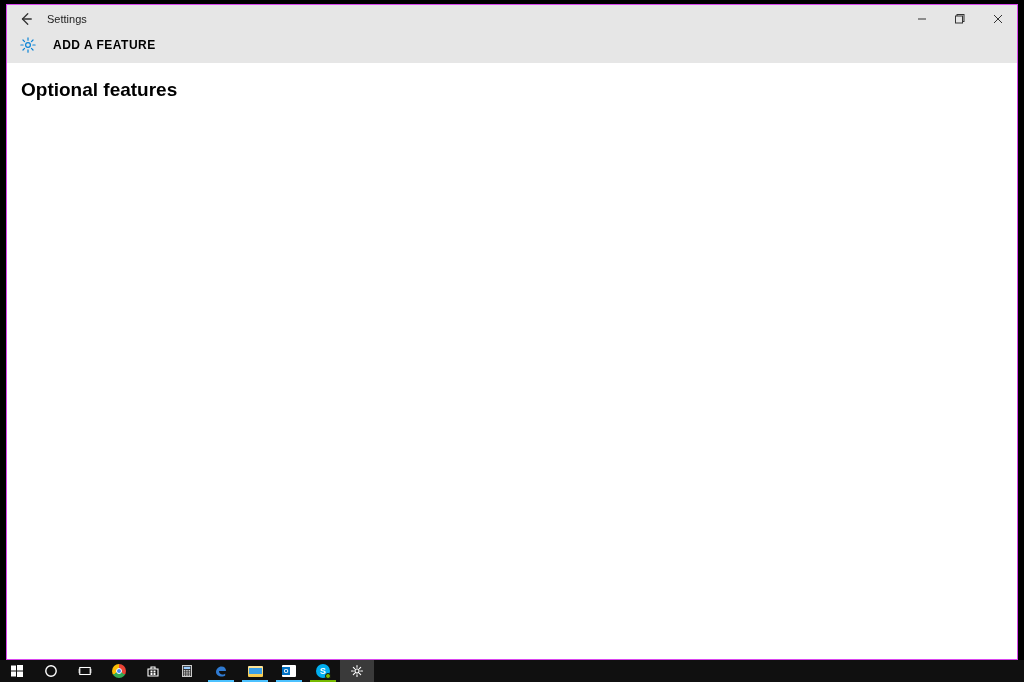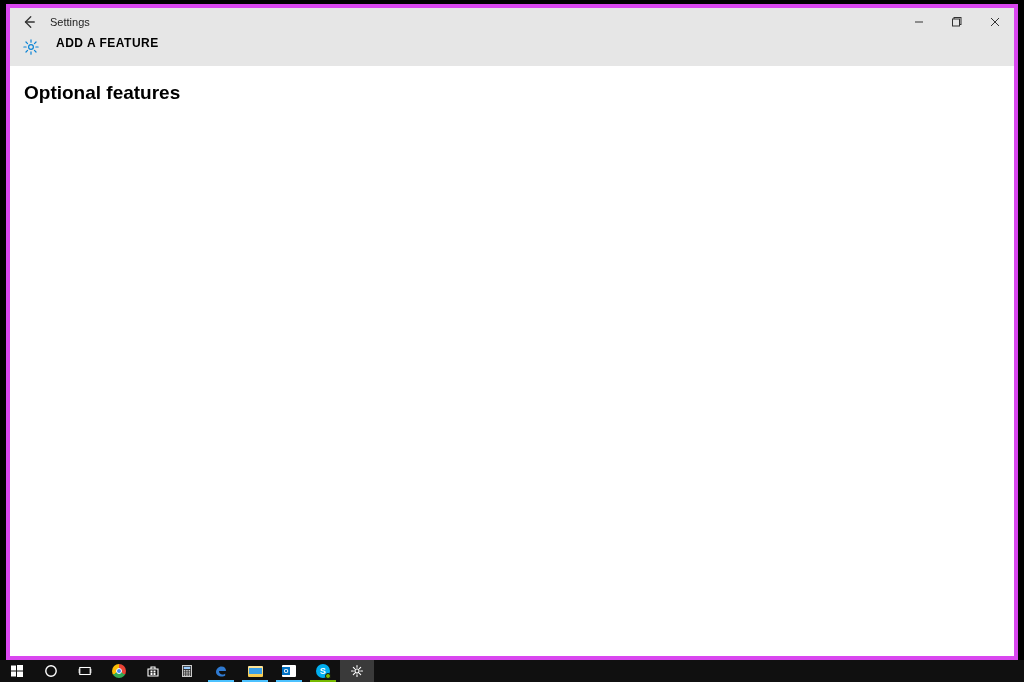--- a/index.html
+++ b/index.html
@@ -1,31 +1,31 @@
 <!DOCTYPE html>
 <html><head>
   <meta charset="utf-8">
   <style>
     * { margin: 0; padding: 0; box-sizing: border-box; }
     html, body { width: 1024px; height: 682px; font-family: "Segoe UI", Arial, sans-serif; overflow: hidden; background: #000; }
     .screen { width: 1024px; height: 682px; position: relative; background: #000; }
 
     .top-strip { position: absolute; left: 0; right: 0; top: 0; height: 4px; background: #000; }
 
-    .settings-window { position: absolute; left: 6px; top: 4px; right: 6px; bottom: 22px; background: #ffffff; border: 4px solid #d946ef; display: flex; flex-direction: column; }
+    .settings-window { position: absolute; left: 6px; top: 4px; right: 6px; bottom: 22px; background: #ffffff; border: 1px solid #d946ef; display: flex; flex-direction: column; }
 
     .titlebar { height: 28px; background: #e6e6e6; display: flex; align-items: center; border-bottom: 0; }
     .titlebar .back { width: 38px; height: 28px; display: flex; align-items: center; justify-content: center; }
     .titlebar .back svg { width: 14px; height: 14px; }
     .titlebar .title { font-size: 11px; color: #222; padding-left: 2px; }
     .titlebar .controls { margin-left: auto; display: flex; }
     .titlebar .ctl { width: 38px; height: 28px; display: flex; align-items: center; justify-content: center; }
     .titlebar .ctl svg { width: 12px; height: 12px; }
 
-    .subheader { height: 30px; background: #e6e6e6; display: flex; align-items: flex-start; padding: 0 10px 6px 10px; }
+    .subheader { height: 30px; background: #e6e6e6; display: flex; align-items: center; padding: 0 10px 6px 10px; }
     .subheader .gear { width: 22px; height: 22px; display: flex; align-items: center; justify-content: center; }
     .subheader .gear svg { width: 18px; height: 18px; }
     .subheader .sub-title { font-size: 12px; font-weight: 600; letter-spacing: 0.5px; color: #000; padding-left: 14px; }
 
     .content { flex: 1; background: #fff; padding: 16px 0 0 14px; }
     .content .heading { font-size: 19px; font-weight: 700; color: #000; }
 
     .taskbar { position: absolute; left: 0; right: 0; bottom: 0; height: 22px; background: #101010; display: flex; align-items: stretch; }
     .tb-btn { width: 34px; height: 22px; display: flex; align-items: center; justify-content: center; position: relative; }
     .tb-btn.active { background: #3a3a3a; }

